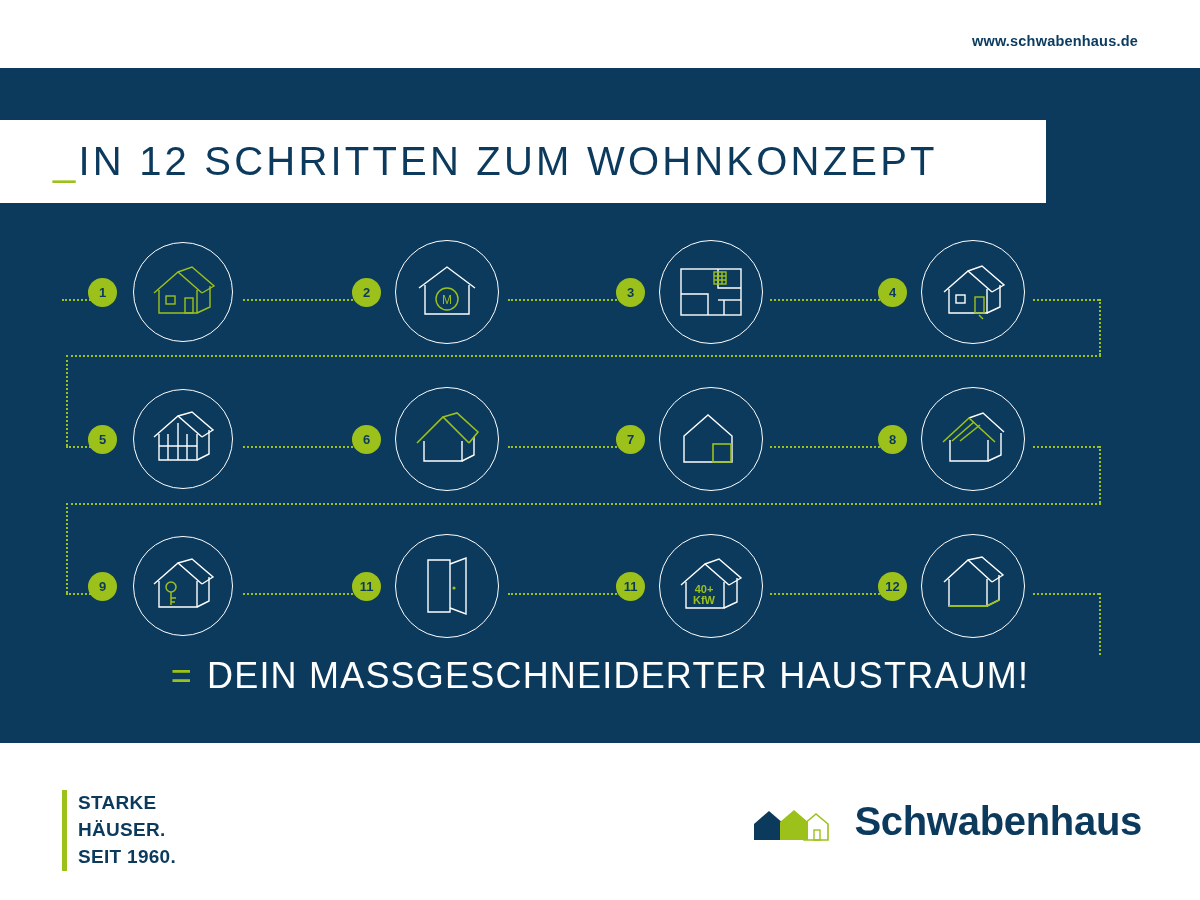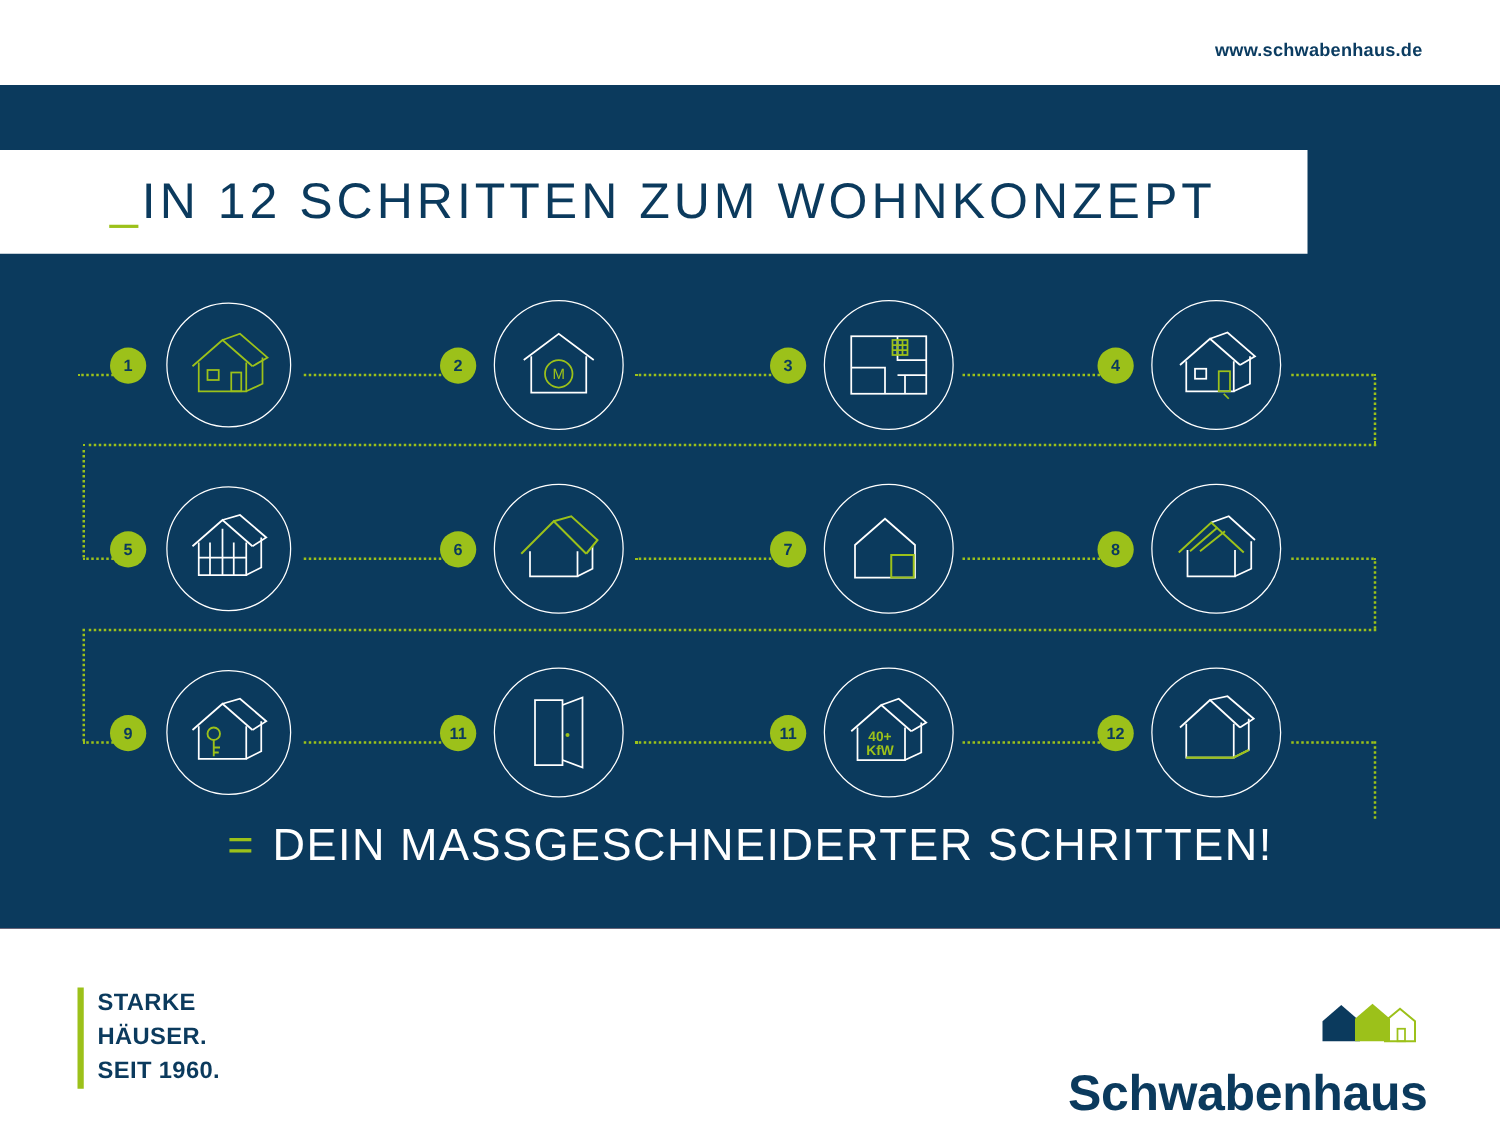--- a/index.html
+++ b/index.html
@@ -2,21 +2,21 @@
 <html><head>
 <meta charset="utf-8">
 <style>
   * { box-sizing: border-box; margin: 0; padding: 0; }
   html, body {
     width: 1200px; height: 900px;
     font-family: "Liberation Sans", sans-serif;
     background: #ffffff;
     overflow: hidden;
   }
-  .page { position: relative; width: 1200px; height: 900px; background: #b91c1c; }
+  .page { position: relative; width: 1200px; height: 900px; background: #a21caf; }
 
   
   .top-strip {
     position: absolute; left: 0; top: 0; width: 1200px; height: 68px;
     background: #ffffff;
   }
   .website-url {
     position: absolute; right: 62px; top: 33px;
     font-size: 14.5px; font-weight: bold; color: #0b3c61;
     letter-spacing: 0.2px;
@@ -28,21 +28,21 @@
     background: #0b3a5d;
   }
 
   
   .title-box {
     position: absolute; left: 0; top: 120px; width: 1046px; height: 83px;
     background: #ffffff;
     display: flex; align-items: center;
   }
   .title-text {
-    margin-left: 88px;
+    margin-left: 53px;
     font-size: 40px; font-weight: 500; color: #0b3a5d;
     letter-spacing: 3.2px; white-space: nowrap;
   }
   .title-underscore { color: #9cc11a; }
 
   
   .steps-area { position: absolute; left: 0; top: 205px; width: 1200px; height: 470px; }
 
   .row { position: absolute; left: 0; width: 1200px; height: 147px; }
   .row1 { top: 15px; }
@@ -100,21 +100,21 @@
   }
   .claim {
     position: absolute; left: 62px; top: 47px;
     border-left: 5px solid #9cc11a;
     padding-left: 11px;
     color: #0b3a5d; font-weight: bold; font-size: 19px; line-height: 1.42;
     letter-spacing: 0.3px;
   }
   .brand {
     position: absolute; right: 58px; top: 56px;
-    display: flex; flex-direction: column; align-items: flex-end; gap: 16px;
+    display: flex; align-items: flex-end; gap: 16px;
   }
   .brand-mark { margin-bottom: 2px; margin-right: 4px; }
   .brand-name {
     font-size: 40px; font-weight: bold; color: #0b3a5d; letter-spacing: -0.3px;
   }
   svg { display: block; }
 </style>
 </head>
 <body>
 
@@ -357,21 +357,21 @@
               <path d="M10 50 H48"></path>
               <path d="M48 50 L60 44"></path>
             </g>
           </svg>
         </div>
       </div>
     </div>
   </div>
 
   <div class="result">
-    <span class="eq">=</span><span>DEIN MASSGESCHNEIDERTER SCHRITTEN!</span>
+    <span class="eq">=</span><span>DEIN MASSGESCHNEIDERTER HAUSTRAUM!</span>
   </div>
 
   <div class="footer">
     <div class="claim">
       <div>STARKE</div>
       <div>HÄUSER.</div>
       <div>SEIT 1960.</div>
     </div>
     <div class="brand">
       <div class="brand-mark">

